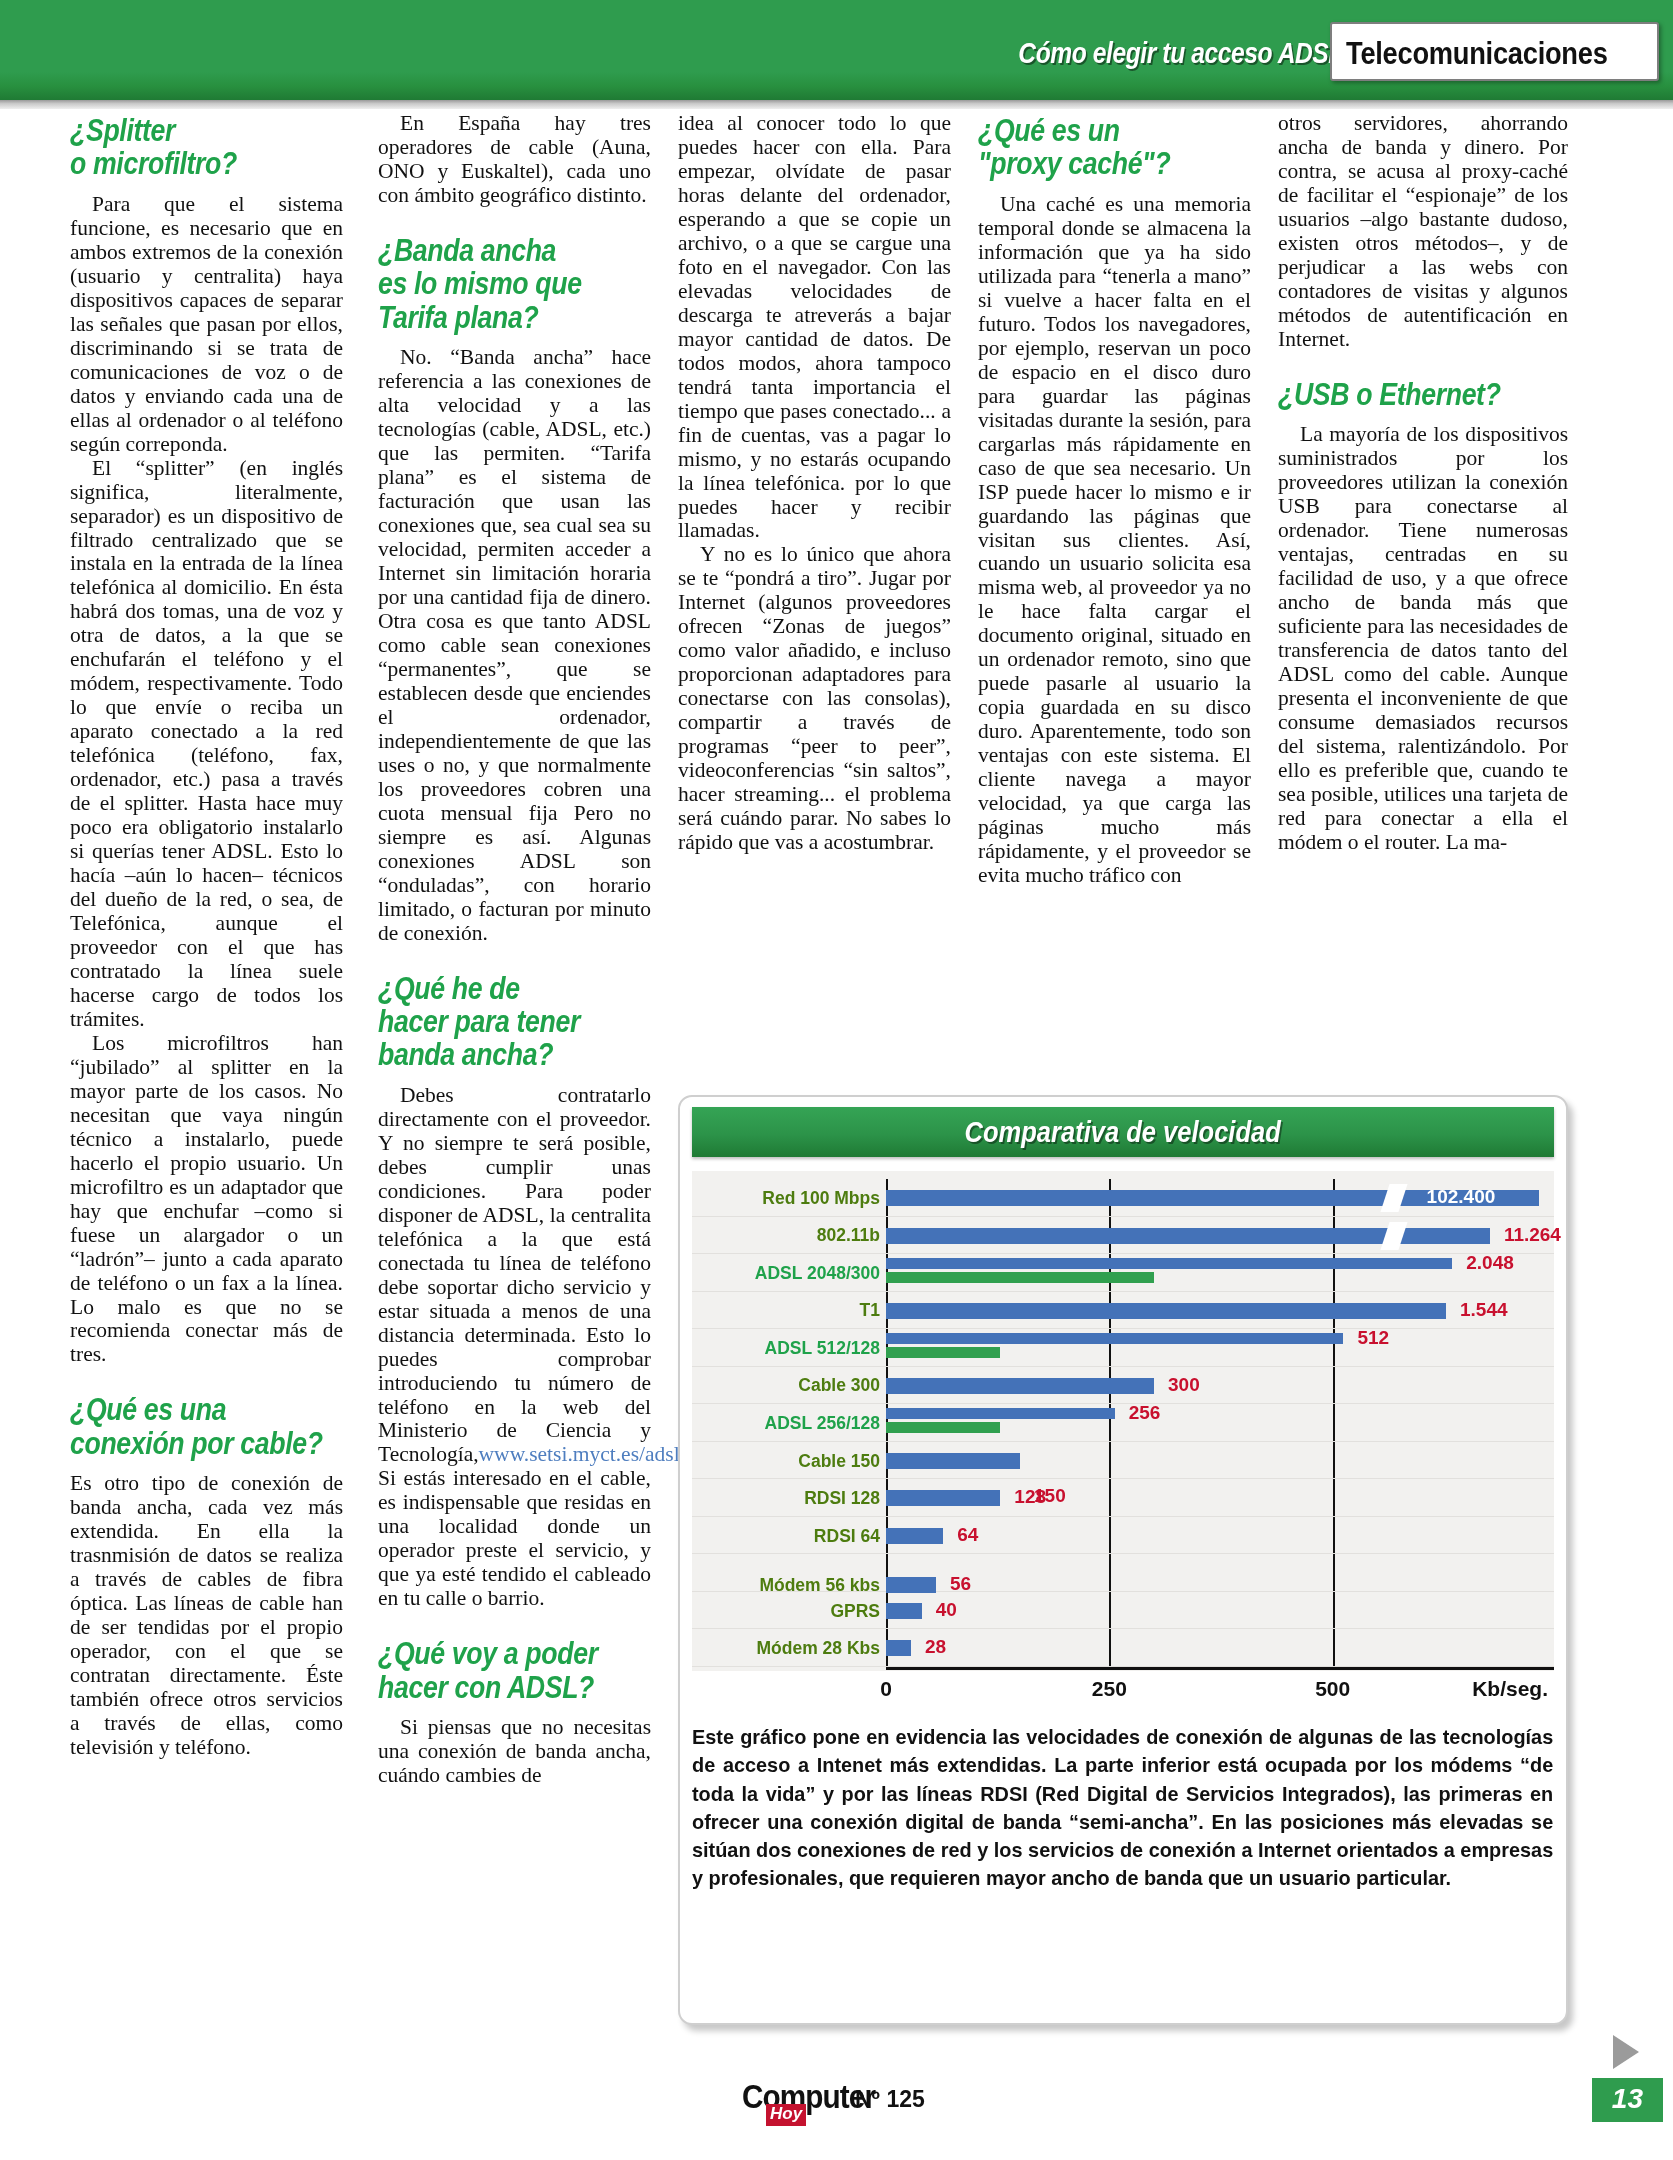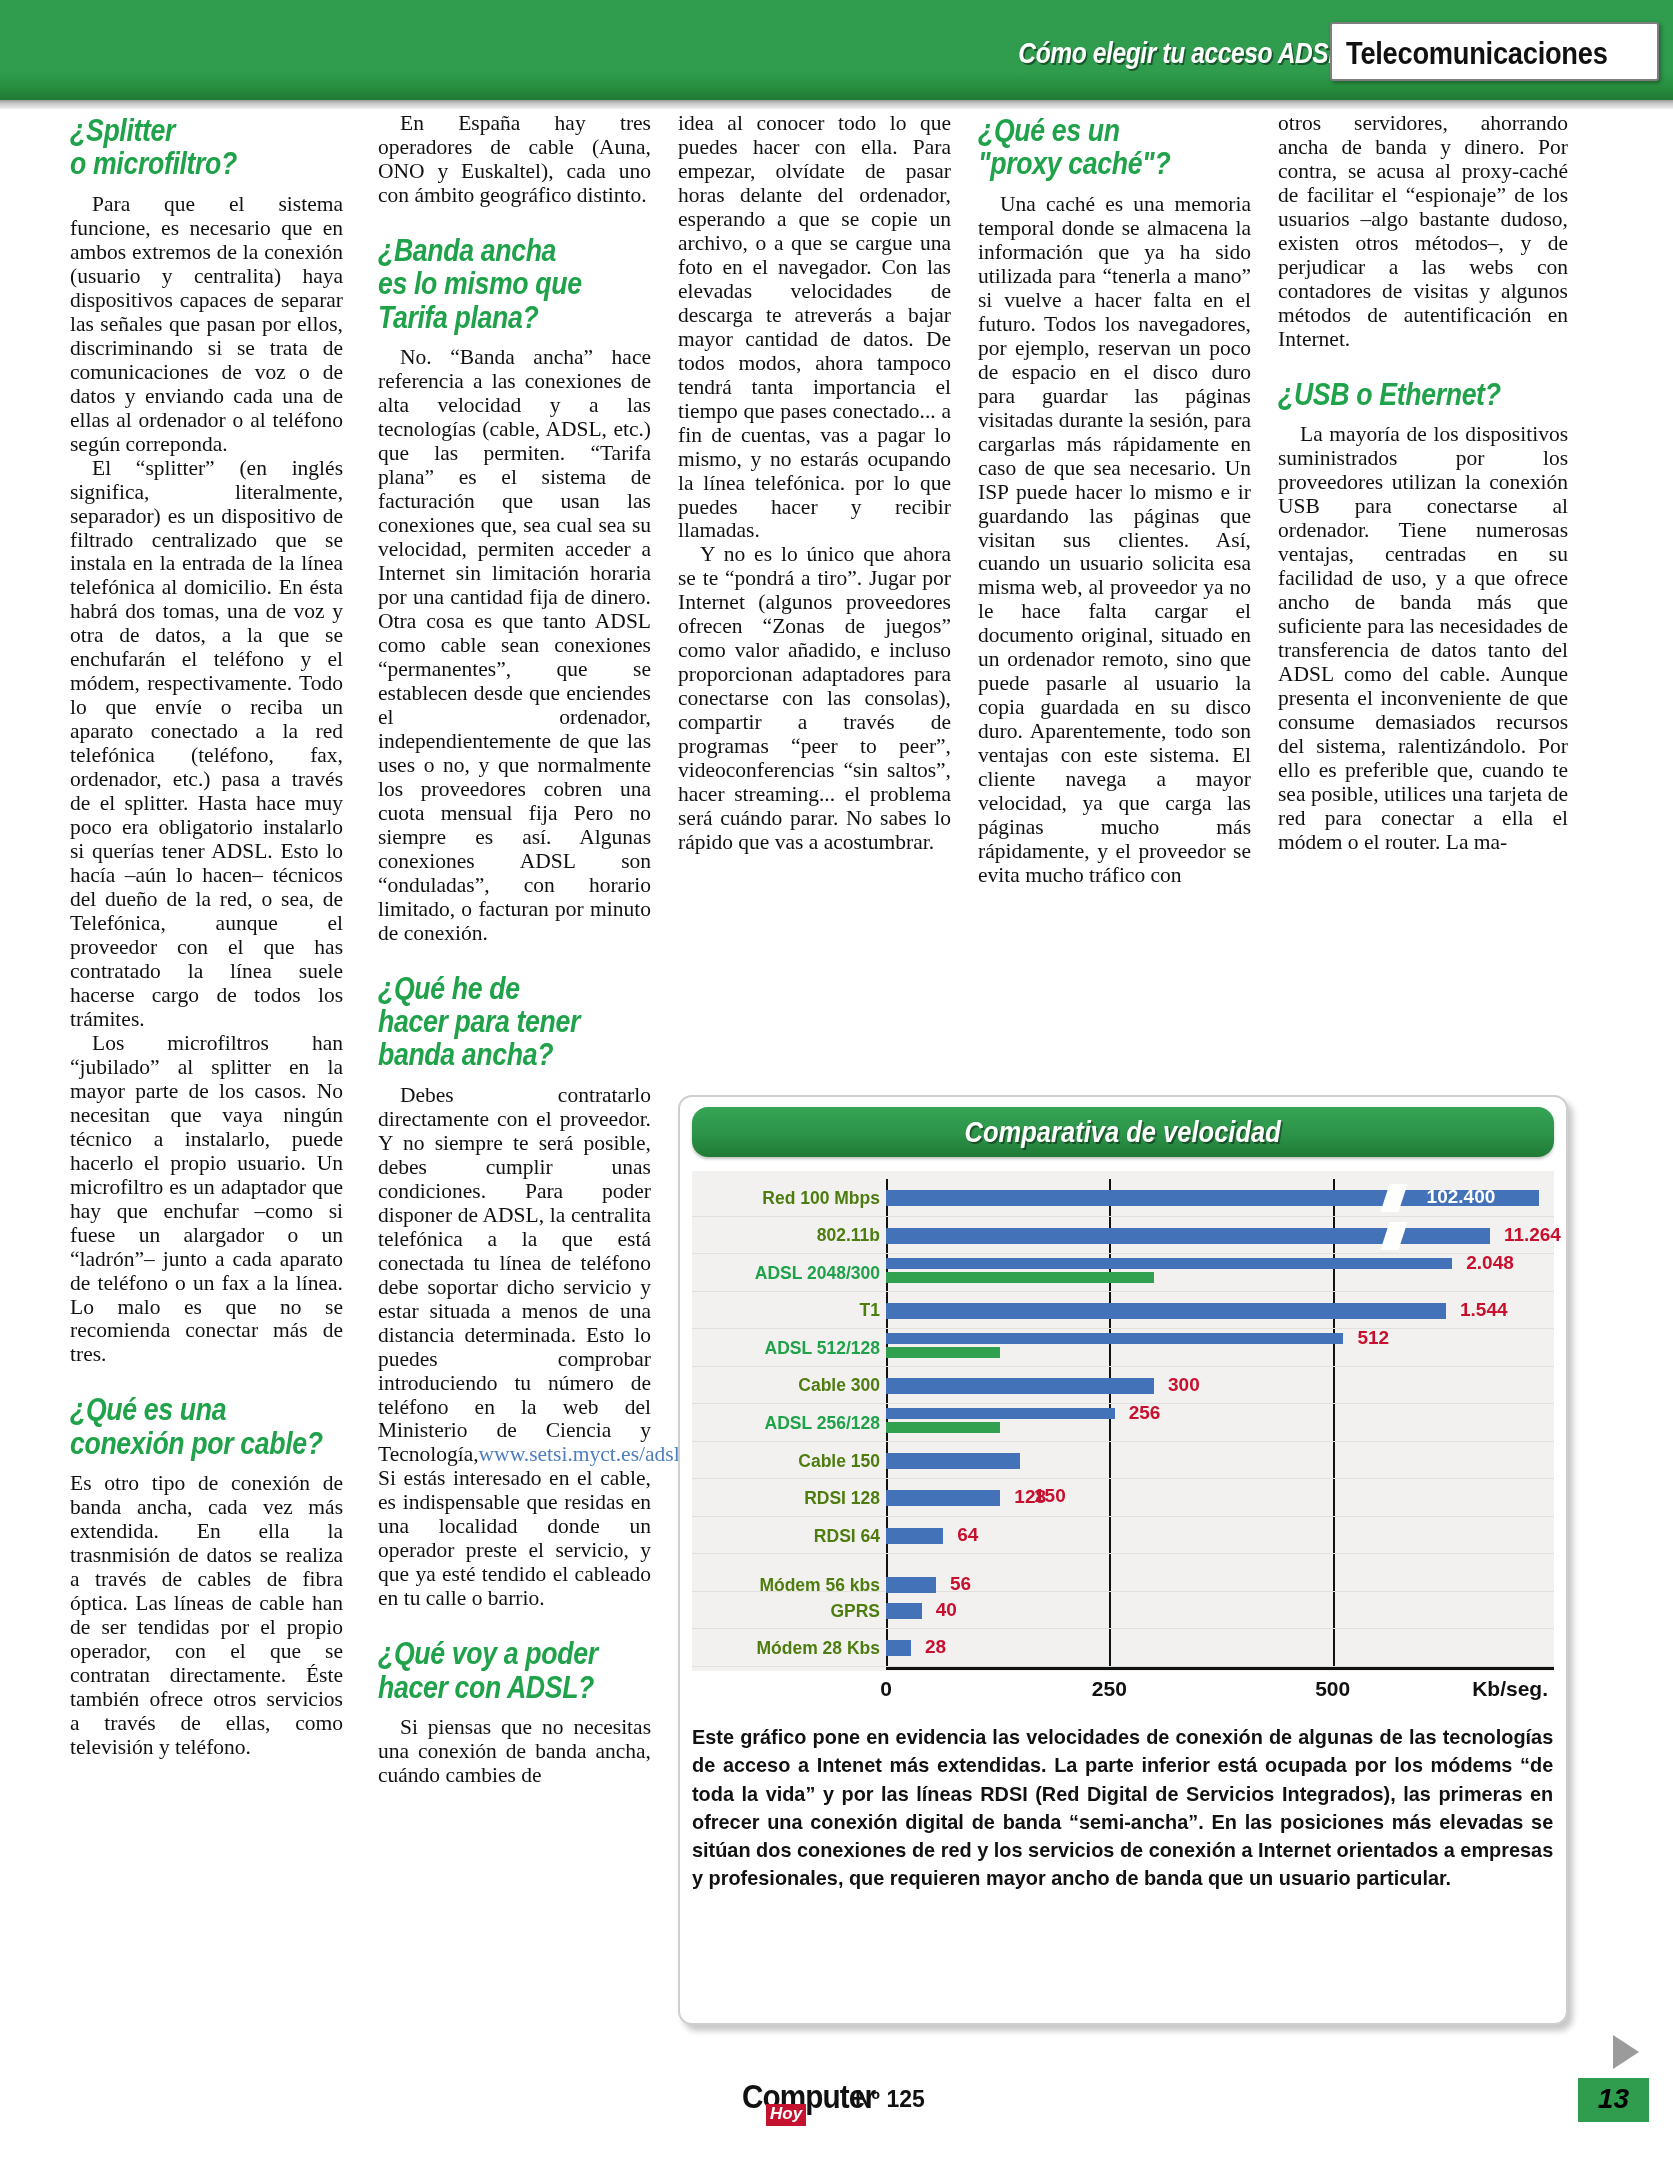--- a/index.html
+++ b/index.html
@@ -85,21 +85,21 @@
   #chart-panel{
     position:absolute; left:678px; top:1095px;
     width:890px; height:930px;
     background:#ffffff;
     border:2px solid #cfcfcf;
     border-radius:14px;
     box-shadow:5px 6px 6px rgba(0,0,0,0.22);
     padding:10px 12px 12px 12px;
   }
   #chart-title-bar{
-    height:50px; border-radius:16px;
+    height:50px; border-radius:0;
     background:linear-gradient(to bottom,#35a455 0%,#2c9349 55%,#1f7a34 100%);
     display:flex; align-items:center; justify-content:center;
     box-shadow:0 2px 3px rgba(0,0,0,0.25);
   }
   #chart-title{
     font-family:"Liberation Sans", sans-serif;
     font-weight:bold; font-style:italic; color:#fff; font-size:29px;
     transform:scaleX(0.88);
     text-shadow:2px 2px 0 rgba(0,0,0,0.4);
     white-space:nowrap;
@@ -185,22 +185,22 @@
     font-family:"Liberation Sans", sans-serif;
     font-weight:bold; font-style:italic; font-size:17px;
     padding:0 4px 2px 4px;
   }
   #footer-issue{
     position:absolute; left:855px; top:16px;
     font-family:"Liberation Sans", sans-serif;
     font-weight:bold; font-size:23px; color:#111;
   }
   #footer-page{
-    position:absolute; right:24px; top:8px;
-    background:#2f9c4e; color:#000000;
+    position:absolute; right:10px; top:8px;
+    background:#2f9c4e; color:#ffffff;
     font-family:"Liberation Sans", sans-serif;
     font-weight:bold; font-style:italic; font-size:28px;
     padding:5px 20px 7px 20px;
   }
 </style>
 </head>
 <body>
 
 <div id="header-banner">
   <div id="header-kicker">Cómo elegir tu acceso ADSL</div>

